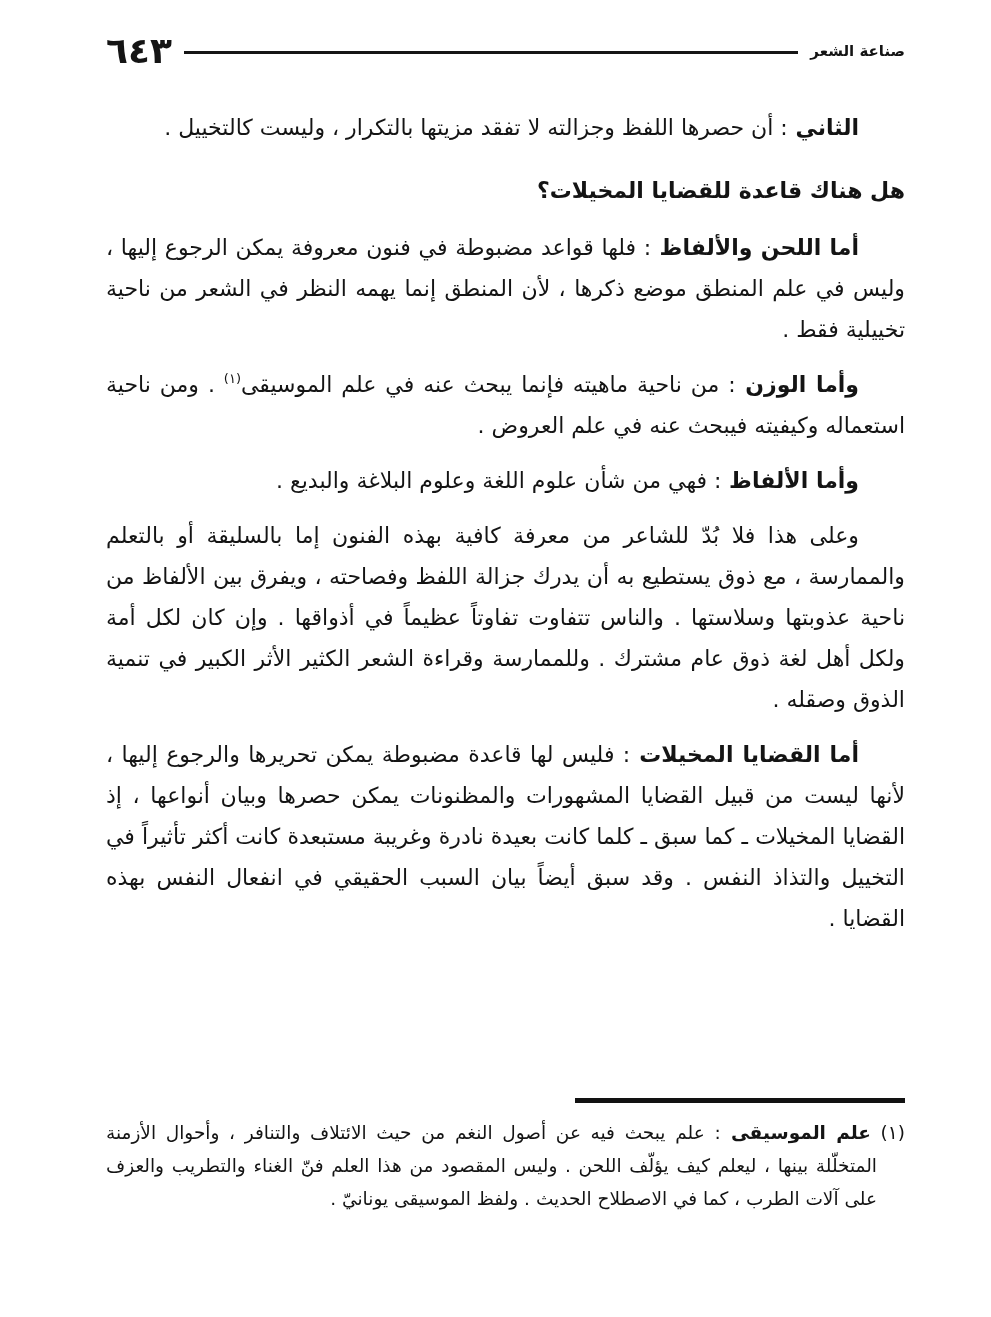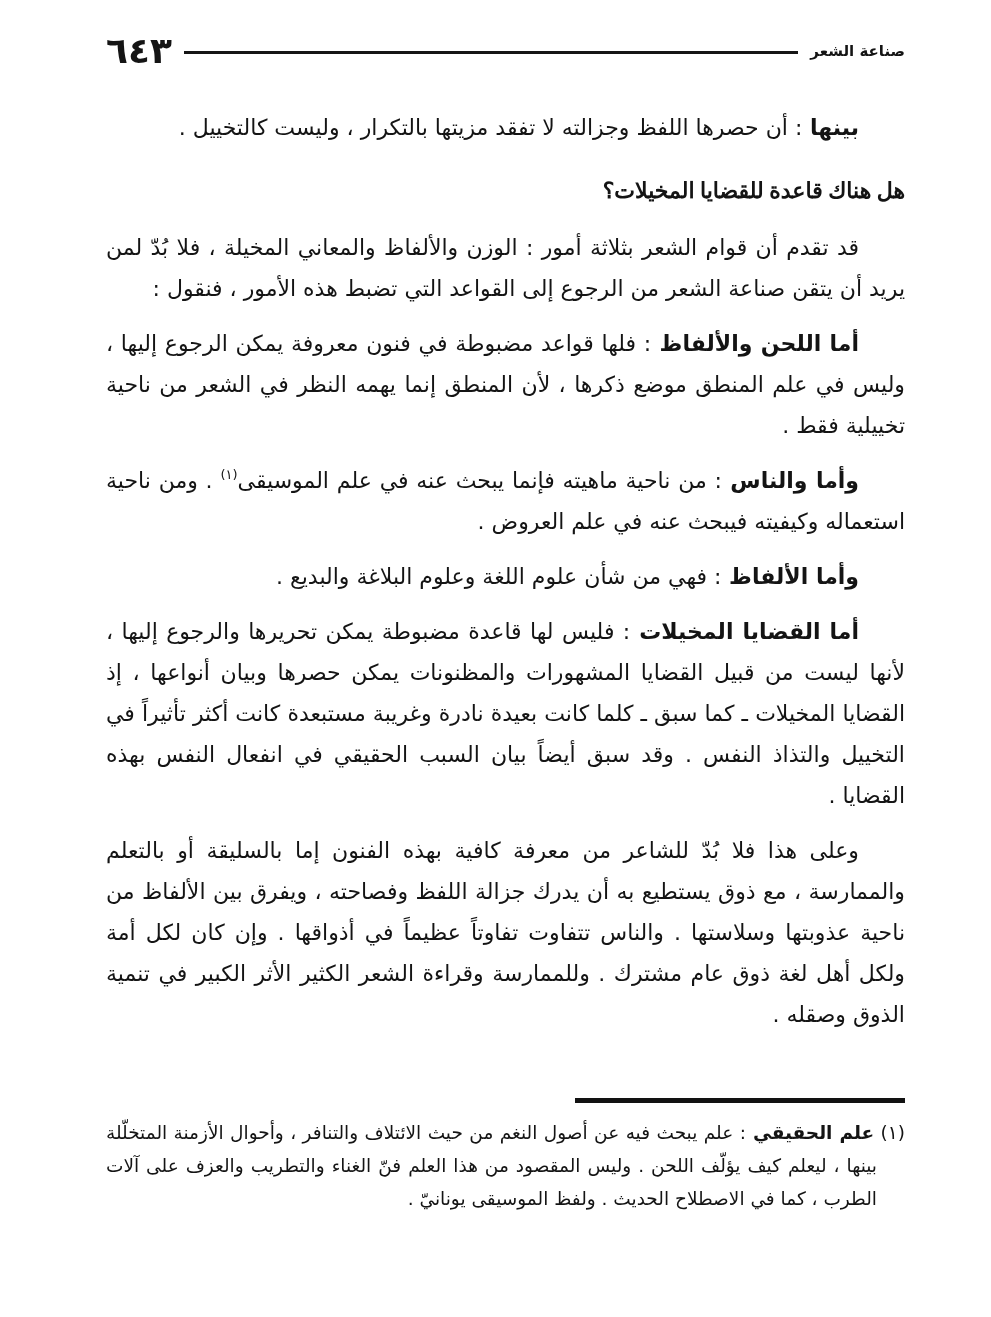--- a/index.html
+++ b/index.html
@@ -51,21 +51,20 @@
     margin: 0 0 14px 0;
     text-align: justify;
     text-indent: 46px;
   }
   .lead { font-weight: 700; }
   .section-heading {
     font-size: 22px;
     font-weight: 700;
     margin: 22px 0 16px 0;
     text-align: right;
-    font-family: Liberation Serif, serif;
   }
   sup.fn-ref {
     font-size: 13px;
     line-height: 0;
     vertical-align: 9px;
   }
   
   .footnote-area {
     position: absolute;
     top: 1098px;
@@ -94,36 +93,35 @@
 <div class="page">
 
   <header class="page-header">
     <span class="running-title">صناعة الشعر</span>
     <span class="header-rule"></span>
     <span class="page-number">٦٤٣</span>
   </header>
 
   <main class="body-text">
 
-    <p class="para"><span class="lead">بينها </span><span>: أن حصرها اللفظ وجزالته لا تفقد مزيتها بالتكرار ، وليست كالتخييل .</span></p>
+    <p class="para"><span class="lead">الثاني </span><span>: أن حصرها اللفظ وجزالته لا تفقد مزيتها بالتكرار ، وليست كالتخييل .</span></p>
 
     <h2 class="section-heading">هل هناك قاعدة للقضايا المخيلات؟</h2>
 
-    <p class="para"><span>قد تقدم أن قوام الشعر بثلاثة أمور : الوزن والألفاظ والمعاني المخيلة ، فلا بُدّ لمن يريد أن يتقن صناعة الشعر من الرجوع إلى القواعد التي تضبط هذه الأمور ، فنقول :</span></p>
 
     <p class="para"><span class="lead">أما اللحن والألفاظ </span><span>: فلها قواعد مضبوطة في فنون معروفة يمكن الرجوع إليها ، وليس في علم المنطق موضع ذكرها ، لأن المنطق إنما يهمه النظر في الشعر من ناحية تخييلية فقط .</span></p>
 
-    <p class="para"><span class="lead">وأما والناس </span><span>: من ناحية ماهيته فإنما يبحث عنه في علم الموسيقى</span><sup class="fn-ref">(١)</sup><span> . ومن ناحية استعماله وكيفيته فيبحث عنه في علم العروض .</span></p>
+    <p class="para"><span class="lead">وأما الوزن </span><span>: من ناحية ماهيته فإنما يبحث عنه في علم الموسيقى</span><sup class="fn-ref">(١)</sup><span> . ومن ناحية استعماله وكيفيته فيبحث عنه في علم العروض .</span></p>
 
     <p class="para"><span class="lead">وأما الألفاظ </span><span>: فهي من شأن علوم اللغة وعلوم البلاغة والبديع .</span></p>
 
+    <p class="para"><span>وعلى هذا فلا بُدّ للشاعر من معرفة كافية بهذه الفنون إما بالسليقة أو بالتعلم والممارسة ، مع ذوق يستطيع به أن يدرك جزالة اللفظ وفصاحته ، ويفرق بين الألفاظ من ناحية عذوبتها وسلاستها .  والناس تتفاوت تفاوتاً عظيماً في أذواقها .  وإن كان لكل أمة ولكل أهل لغة ذوق عام مشترك .  وللممارسة وقراءة الشعر الكثير الأثر الكبير في تنمية الذوق وصقله .</span></p>
+
     <p class="para"><span class="lead">أما القضايا المخيلات </span><span>: فليس لها قاعدة مضبوطة يمكن تحريرها والرجوع إليها ، لأنها ليست من قبيل القضايا المشهورات والمظنونات يمكن حصرها وبيان أنواعها ، إذ القضايا المخيلات ـ كما سبق ـ كلما كانت بعيدة نادرة وغريبة مستبعدة كانت أكثر تأثيراً في التخييل والتذاذ النفس .  وقد سبق أيضاً بيان السبب الحقيقي في انفعال النفس بهذه القضايا .</span></p>
-
-    <p class="para"><span>وعلى هذا فلا بُدّ للشاعر من معرفة كافية بهذه الفنون إما بالسليقة أو بالتعلم والممارسة ، مع ذوق يستطيع به أن يدرك جزالة اللفظ وفصاحته ، ويفرق بين الألفاظ من ناحية عذوبتها وسلاستها .  والناس تتفاوت تفاوتاً عظيماً في أذواقها .  وإن كان لكل أمة ولكل أهل لغة ذوق عام مشترك .  وللممارسة وقراءة الشعر الكثير الأثر الكبير في تنمية الذوق وصقله .</span></p>
 
   </main>
 
   <footer class="footnote-area">
     <div class="footnote-separator"></div>
-    <p class="footnote"><span>(١) </span><span class="lead">علم الحقيقي </span><span>: علم يبحث فيه عن أصول النغم من حيث الائتلاف والتنافر ، وأحوال الأزمنة المتخلّلة بينها ، ليعلم كيف يؤلّف اللحن .  وليس المقصود من هذا العلم فنّ الغناء والتطريب والعزف على آلات الطرب ، كما في الاصطلاح الحديث .  ولفظ الموسيقى يونانيّ .</span></p>
+    <p class="footnote"><span>(١) </span><span class="lead">علم الموسيقى </span><span>: علم يبحث فيه عن أصول النغم من حيث الائتلاف والتنافر ، وأحوال الأزمنة المتخلّلة بينها ، ليعلم كيف يؤلّف اللحن .  وليس المقصود من هذا العلم فنّ الغناء والتطريب والعزف على آلات الطرب ، كما في الاصطلاح الحديث .  ولفظ الموسيقى يونانيّ .</span></p>
   </footer>
 
 </div>
 
 </body></html>

